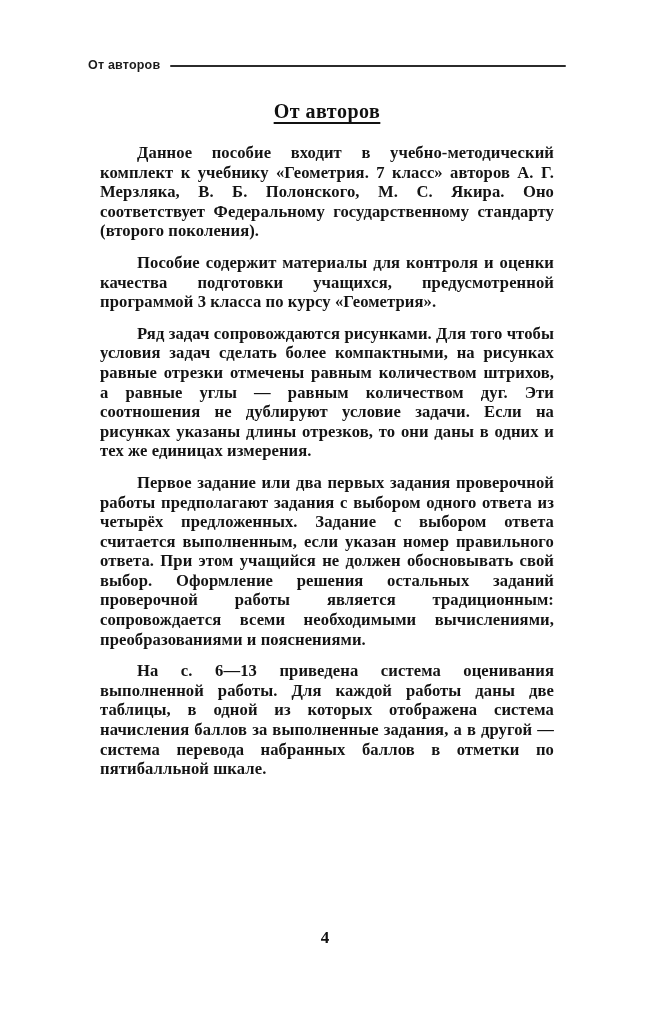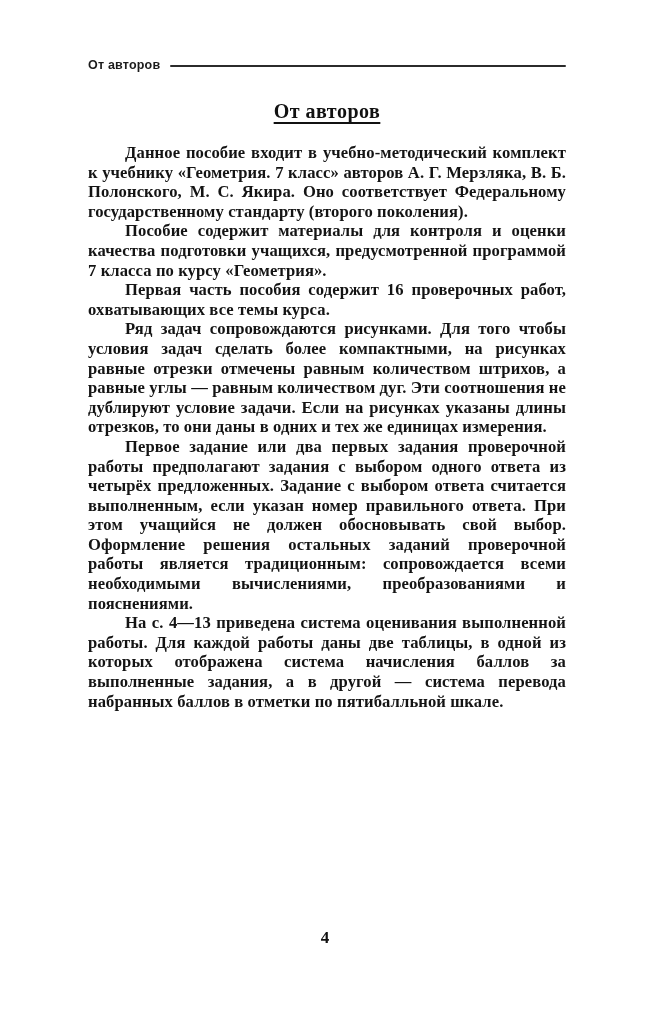--- a/index.html
+++ b/index.html
@@ -58,21 +58,21 @@
       font-weight: bold;
       font-size: 16.6px;
       line-height: 19.6px;
       text-align: justify;
       color: #141414;
       letter-spacing: 0.1px;
       hyphens: auto;
       -webkit-hyphens: auto;
     }
     .body-text p {
-      margin: 0;
+      margin: 12px;
       text-indent: 37px;
     }
     .page-number {
       position: absolute;
       left: 0;
       right: 0;
       bottom: 62px;
       text-align: center;
       font-family: "Liberation Serif", serif;
       font-weight: bold;
@@ -89,22 +89,21 @@
     <span class="running-title">От авторов</span>
     <span class="header-rule"></span>
   </div>
 
   <h1 class="chapter-title">
     <span class="title-text">От авторов</span>
   </h1>
 
   <div class="body-text">
     <p lang="ru">Данное пособие входит в учебно-методический комплект к учебнику «Геометрия. 7 класс» авторов А. Г. Мерзляка, В. Б. Полонского, М. С. Якира. Оно соответствует Федеральному государственному стандарту (второго поколения).</p>
-    <p lang="ru">Пособие содержит материалы для контроля и оценки качества подготовки учащихся, предусмотренной программой 7 класса по курсу «Геометрия».</p>
-    <p lang="ru">Первая часть пособия содержит 16 проверочных работ, охватывающих все темы курса.</p>
+    <p lang="ru">Пособие содержит материалы для контроля и оценки качества подготовки учащихся, предусмотренной программой 3 класса по курсу «Геометрия».</p>
     <p lang="ru">Ряд задач сопровождаются рисунками. Для того чтобы условия задач сделать более компактными, на рисунках равные отрезки отмечены равным количеством штрихов, а равные углы — равным количеством дуг. Эти соотношения не дублируют условие задачи. Если на рисунках указаны длины отрезков, то они даны в одних и тех же единицах измерения.</p>
     <p lang="ru">Первое задание или два первых задания проверочной работы предполагают задания с выбором одного ответа из четырёх предложенных. Задание с выбором ответа считается выполненным, если указан номер правильного ответа. При этом учащийся не должен обосновывать свой выбор. Оформление решения остальных заданий проверочной работы является традиционным: сопровождается всеми необходимыми вычислениями, преобразованиями и пояснениями.</p>
-    <p lang="ru">На с. 4—13 приведена система оценивания выполненной работы. Для каждой работы даны две таблицы, в одной из которых отображена система начисления баллов за выполненные задания, а в другой — система перевода набранных баллов в отметки по пятибалльной шкале.</p>
+    <p lang="ru">На с. 6—13 приведена система оценивания выполненной работы. Для каждой работы даны две таблицы, в одной из которых отображена система начисления баллов за выполненные задания, а в другой — система перевода набранных баллов в отметки по пятибалльной шкале.</p>
   </div>
 
   <div class="page-number">4</div>
 
 </div>
 
 </body></html>

